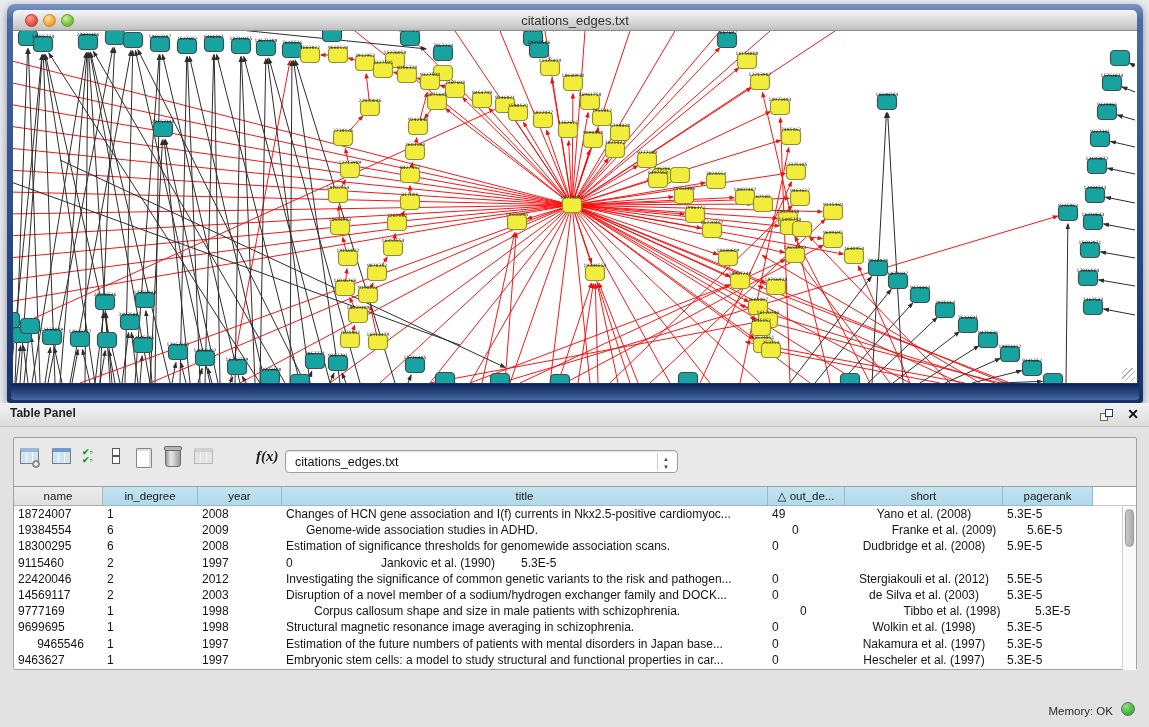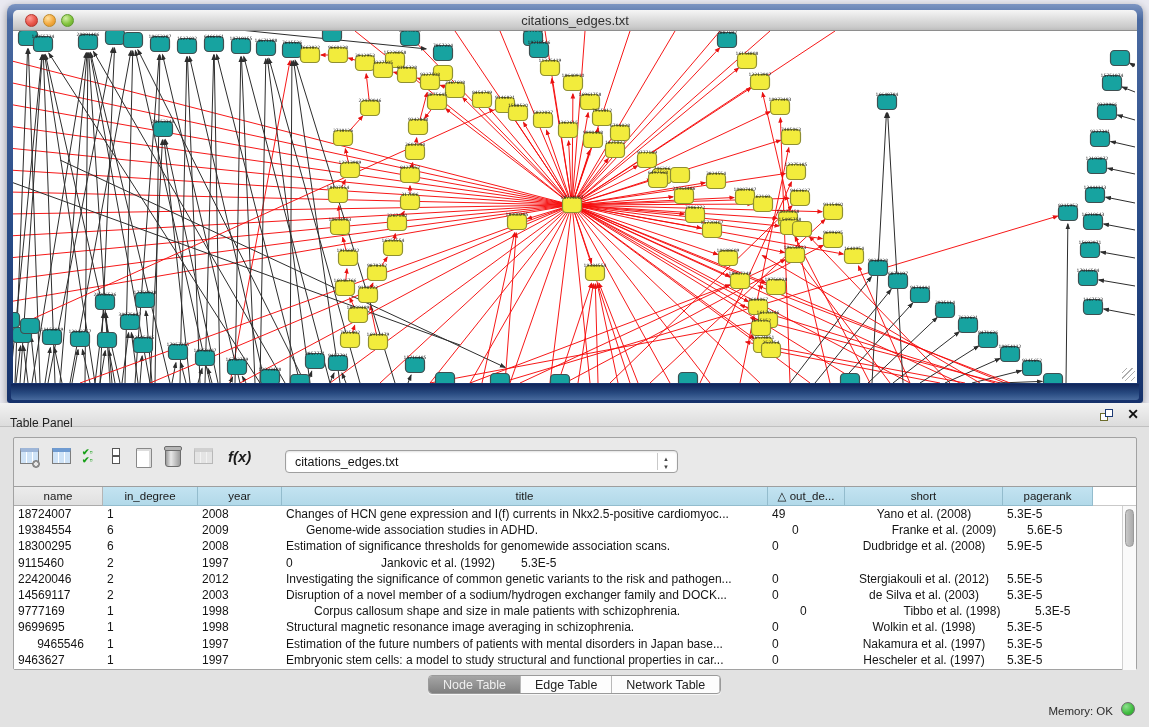--- a/index.html
+++ b/index.html
@@ -17,42 +17,42 @@
   #tl-green { left:48px; background:radial-gradient(circle at 35% 30%, #d3f0a5, #83c43d 55%, #5fa02a); border:1px solid #5f9a2d; }
   #win-title { position:absolute; left:0; right:0; top:3px; text-align:center; font-size:13px; color:#303030; }
   #canvas { position:absolute; left:6px; right:6px; top:27px; bottom:20px; background:#fff; overflow:hidden; }
   #window:after { content:""; position:absolute; left:4px; right:4px; bottom:3px; height:16px;
     background:linear-gradient(180deg,#10255a 0%,#27497f 55%,#47699d 100%); border-radius:0 0 3px 3px; }
   #grip { position:absolute; right:2px; bottom:2px; width:13px; height:13px;
     background:repeating-linear-gradient(135deg, transparent 0 3px, #9a9a9a 3px 4px); opacity:.8; }
   
   #panel-bar { position:absolute; left:0; top:403px; width:1149px; height:24px;
     background:linear-gradient(180deg,#f2f2f2,#dcdcdc); border-bottom:1px solid #c0c0c0; }
-  #panel-bar .title { position:absolute; left:10px; top:13px; font-size:12px; color:#1f1f1f; }
+  #panel-bar .title { position:absolute; left:10px; top:3px; font-size:12px; color:#1f1f1f;font-weight:bold; }
   #float-icon { position:absolute; right:36px; top:6px; width:13px; height:12px; }
   #float-icon .sq1 { position:absolute; left:0; bottom:0; width:8px; height:8px; border:1.5px solid #6b6b2a; background:#fff; }
   #float-icon .sq2 { position:absolute; right:0; top:0; width:8px; height:8px; border:1.5px solid #1d3a74; background:#fff; }
   #close-icon { position:absolute; right:10px; top:3px; font-size:14px; font-weight:bold; color:#111; }
   #panel-content { position:absolute; left:0; top:427px; width:1149px; height:300px; background:#e2e2e2; }
   #inner-panel { position:absolute; left:13px; top:10px; width:1124px; height:233px;
     background:#e9e9e9; border:1px solid #a2a2a2; border-radius:2px; }
   
   #toolbar { position:absolute; left:14px; top:19px; height:32px; width:1100px; }
   .ticon { position:absolute; top:2px; width:24px; height:24px; }
   .ticon > span { display:block; }
   .gtable { width:19px; height:16px; border:1px solid #7d7d7d; background:
       linear-gradient(90deg,#cfe3f7 0 5px,#fff 5px 6px,#cfe3f7 6px 11px,#fff 11px 12px,#cfe3f7 12px 19px);
       border-top:4px solid #9eb6d8; }
   .doc { width:16px; height:20px; background:#fff; border:1px solid #888; border-radius:1px;
       box-shadow:inset -3px 3px 0 -1px #ddd; }
   .trash { width:16px; height:19px; background:linear-gradient(90deg,#9a9a9a,#e8e8e8 35%,#9a9a9a);
       border:1px solid #6d6d6d; border-radius:2px 2px 3px 3px; position:relative; }
   .trash:before { content:""; position:absolute; left:-2px; top:-3px; right:-2px; height:3px;
       background:#b5b5b5; border:1px solid #6d6d6d; border-radius:2px; }
-  .fx { font-family:Liberation Sans, sans-serif; font-style:italic; font-weight:bold; font-size:15px; color:#1a1a1a; }
+  .fx { font-family:Liberation Serif, serif; font-style:italic; font-weight:bold; font-size:15px; color:#1a1a1a;margin-left:28px; }
   .checks { font-size:9px; line-height:8px; color:#18a018; font-weight:bold; letter-spacing:0; }
   .rowsq { width:8px; height:19px; display:flex; flex-direction:column; justify-content:space-between; }
   .rowsq span { display:block; width:8px; height:8px; border:1.5px solid #555; background:#fff; }
   .gear { position:absolute; left:12px; top:12px; width:8px; height:8px; border-radius:50%;
       background:radial-gradient(circle at 50% 50%, #e8e8e8 0 2px, #9a9a9a 2px); border:1px solid #787878; }
   .disab { opacity:.45; filter:grayscale(1); }
   #combo { position:absolute; left:285px; top:23px; width:393px; height:23px; background:#fff;
       border:1px solid #9f9f9f; border-radius:4px; box-shadow:inset 0 1px 2px rgba(0,0,0,.12); }
   #combo .val { position:absolute; left:9px; top:4px; font-size:12.5px; color:#111; }
   #combo .arr { position:absolute; right:3px; top:2px; width:17px; height:17px; border-left:1px solid #c9c9c9;
@@ -652,21 +652,21 @@
         <div class="th" style="width: 77px;">△ out_de...</div>
         <div class="th" style="width: 158px;">short</div>
         <div class="th" style="width: 90px;">pagerank</div>
         <div class="th fill" style="width: 43px;"></div>
       </div>
     <div id="tbody">
         <div class="tr">
           <div class="td" style="width: 89px;">18724007</div>
           <div class="td" style="width: 95px;">1</div>
           <div class="td" style="width: 84px;">2008</div>
-          <div class="td" style="width: 486px;">Changes of HCN gene expression and I(f) currents in Nkx2.5-positive cardiomyoc...</div>
+          <div class="td" style="width: 486px;">Changes of HCN gene association and I(f) currents in Nkx2.5-positive cardiomyoc...</div>
           <div class="td" style="width: 77px;">49</div>
           <div class="td c" style="width: 158px;">Yano et al. (2008)</div>
           <div class="td" style="width: 90px;">5.3E-5</div>
         </div>
         <div class="tr">
           <div class="td" style="width: 89px;">19384554</div>
           <div class="td" style="width: 95px;">6</div>
           <div class="td" style="width: 84px;">2009</div>
           <div class="td" style="width: 486px; margin-left: 20px;">Genome-wide association studies in ADHD.</div>
           <div class="td" style="width: 77px;">0</div>
@@ -680,21 +680,21 @@
           <div class="td" style="width: 486px;">Estimation of significance thresholds for genomewide association scans.</div>
           <div class="td" style="width: 77px;">0</div>
           <div class="td c" style="width: 158px;">Dudbridge et al. (2008)</div>
           <div class="td" style="width: 90px;">5.9E-5</div>
         </div>
         <div class="tr">
           <div class="td" style="width: 89px;">9115460</div>
           <div class="td" style="width: 95px;">2</div>
           <div class="td" style="width: 84px;">1997</div>
           <div class="td" style="width: 77px;">0</div>
-          <div class="td c" style="width: 158px;">Jankovic et al. (1992)</div>
+          <div class="td c" style="width: 158px;">Jankovic et al. (1990)</div>
           <div class="td" style="width: 90px;">5.3E-5</div>
         </div>
         <div class="tr">
           <div class="td" style="width: 89px;">22420046</div>
           <div class="td" style="width: 95px;">2</div>
           <div class="td" style="width: 84px;">2012</div>
           <div class="td" style="width: 486px;">Investigating the significance of common genetic variants to the risk and pathogen...</div>
           <div class="td" style="width: 77px;">0</div>
           <div class="td c" style="width: 158px;">Stergiakouli et al. (2012)</div>
           <div class="td" style="width: 90px;">5.5E-5</div>
@@ -742,20 +742,15 @@
           <div class="td" style="width: 486px;">Embryonic stem cells: a model to study structural and functional properties in car...</div>
           <div class="td" style="width: 77px;">0</div>
           <div class="td c" style="width: 158px;">Hescheler et al. (1997)</div>
           <div class="td" style="width: 90px;">5.3E-5</div>
         </div>
       </div>
     <div id="vscroll">
         <div id="vthumb"></div>
       </div>
   </div>
-  <div id="tabs">
-      <div class="tab sel">Node Table</div>
-      <div class="tab">Edge Table</div>
-      <div class="tab">Network Table</div>
-    </div>
   <span id="memory">Memory: OK</span>
   <span id="memdot"></span>
 </div>
 
 </body></html>

